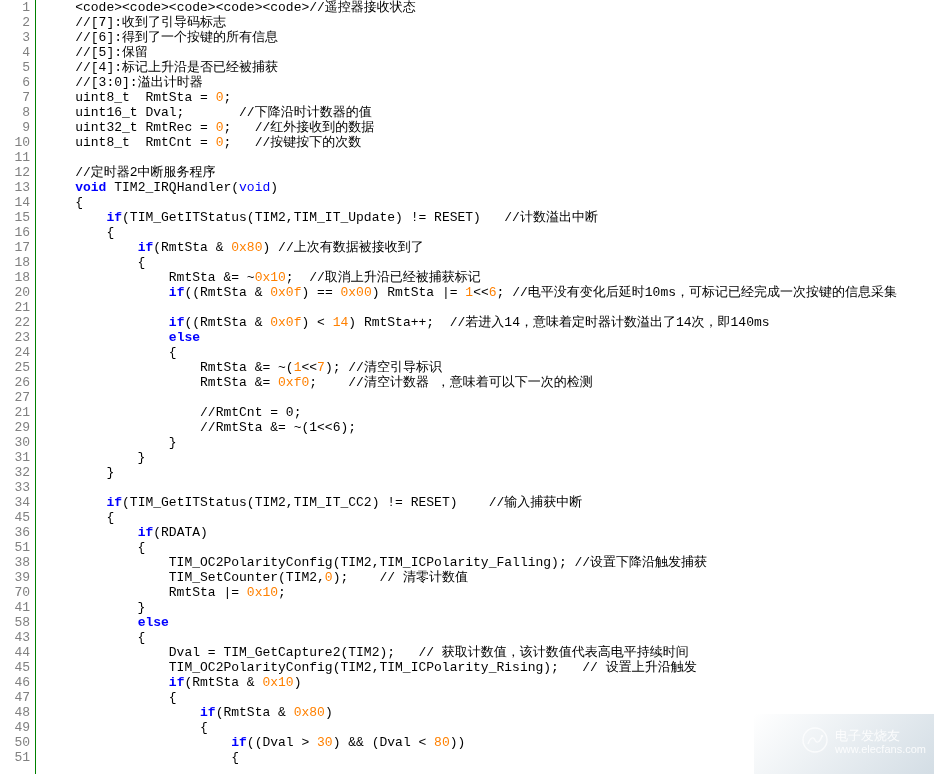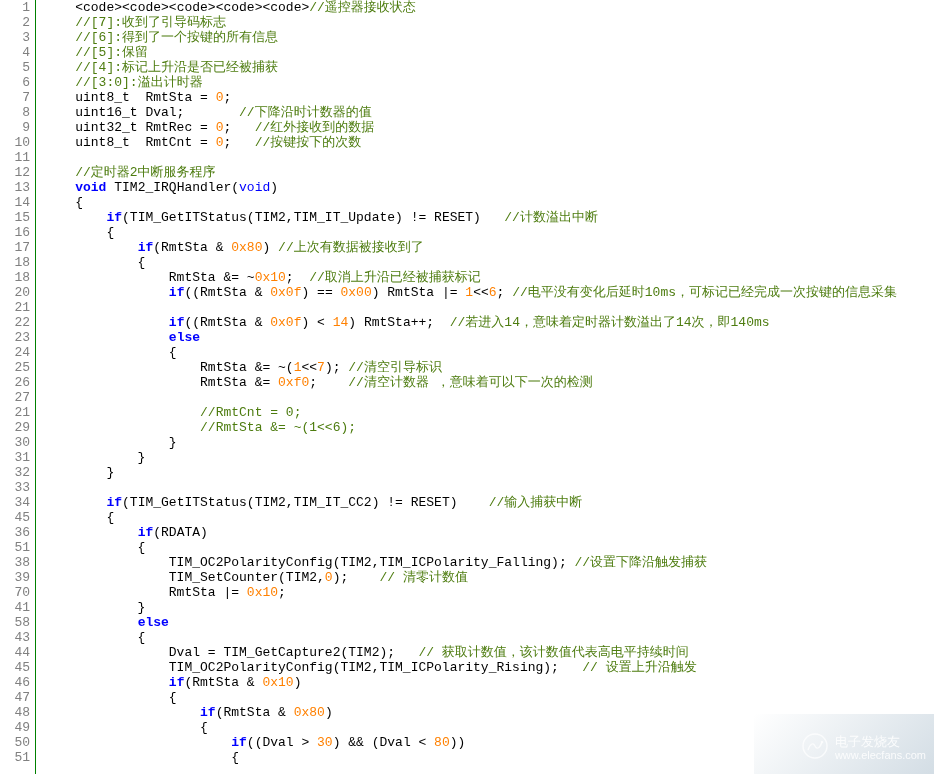--- a/index.html
+++ b/index.html
@@ -32,28 +32,28 @@
     height: 15px;
   }
   .code {
     padding-left: 8px;
     white-space: pre;
     color: #000000;
   }
   .code div {
     height: 15px;
   }
-  .c-comment { color: #4d7c0f; margin-top: 20px; }
+  .c-comment { color: #000000; margin-top: 20px; }
   .c-keyword { color: #0000ff; }
   .c-keyword-bold { color: #0000ff; font-weight: bold; }
   .c-number  { color: #ff8000; }
   .watermark {
     position: absolute;
     right: 8px;
-    bottom: 10px;
+    bottom: 16px;
     color: rgba(255,255,255,0.85);
     font-family: Arial, sans-serif;
     font-size: 12px;
     display: flex;
     align-items: center;
     gap: 6px;
     justify-content: space-between;
   }
   .watermark-bg {
     position: absolute;

